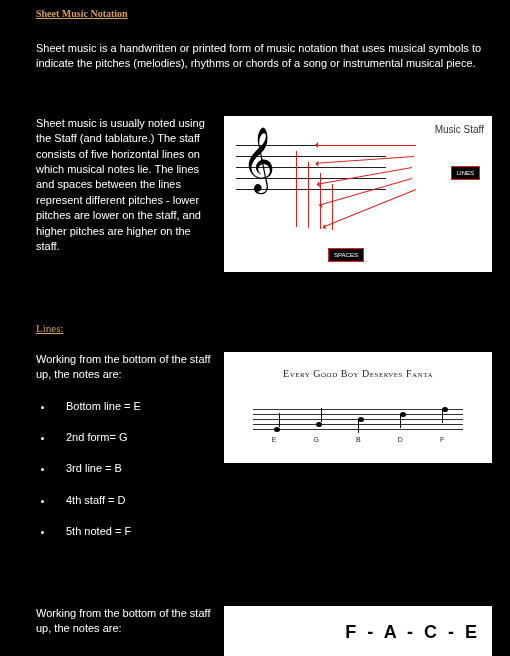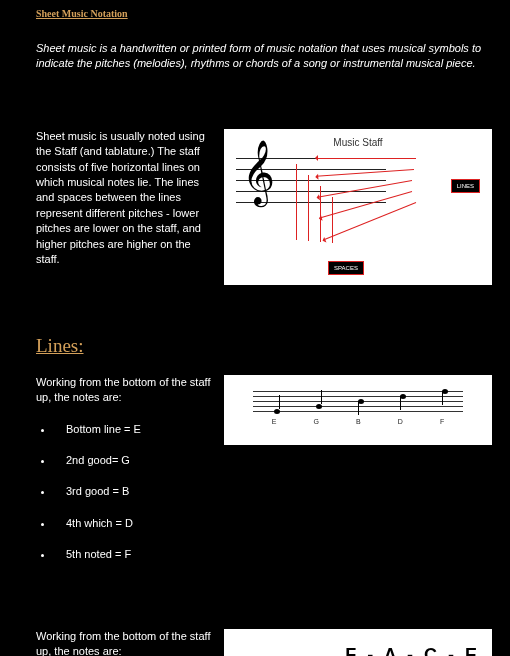--- a/index.html
+++ b/index.html
@@ -11,49 +11,49 @@
     width: 510px;
     padding: 8px 18px 0 36px;
   }
   .page-title {
     color: #d4a05a;
     font-family: Georgia, serif;
     font-size: 10px;
     text-decoration: underline;
     margin-bottom: 22px;
   }
-  .intro { line-height: 1.4; margin-bottom: 57px; font-style: italic; }
+  .intro { line-height: 1.4; margin-bottom: 44px; }
   .section {
     display: flex;
     gap: 8px;
     margin-bottom: 50px;
     align-items: flex-start;
   }
   .section .text-col {
     flex: 0 0 180px;
     line-height: 1.4;
   }
   .section .img-col {
     flex: 1;
     background: #fff;
     padding: 8px;
   }
   .subhead {
     color: #d4a05a;
     font-family: Georgia, serif;
-    font-size: 19px;
+    font-size: 11px;
     text-decoration: underline;
     margin-bottom: 18px;
   }
   ul { padding-left: 18px; margin: 8px 0; }
   li { margin: 16px 0; padding-left: 12px; }
   .italic { font-style: italic; }
   
   .staff-box { position: relative; height: 140px; }
-  .staff-label { text-align: center; color: #333; font-size: 10px; margin-bottom: 4px; }
+  .staff-label { text-align: right; color: #333; font-size: 10px; margin-bottom: 4px; }
   .staff-lines-wrap {
     position: relative;
     width: 150px;
     margin-left: 4px;
     margin-top: 10px;
   }
   .staff-line { height: 1px; background: #222; margin-bottom: 10px; }
   .staff-line:last-child { margin-bottom: 0; }
   .clef { position: absolute; left: 6px; top: -14px; font-size: 56px; color: #000; line-height: 1; }
   .red-line { position: absolute; background: #d22; height: 1px; }
@@ -114,28 +114,29 @@
   </div>
 </div>
 
 <div>
   <div class="subhead">Lines:</div>
   <div class="section">
     <div class="text-col">
       <p>Working from the bottom of the staff up, the notes are:</p>
       <ul>
         <li>Bottom line = E</li>
-        <li>2nd good= G</li>
-        <li>3rd good = B</li>
-        <li>4th which = D</li>
+        <li>2nd form= G</li>
+        <li>3rd line = B</li>
+        <li>4th staff = D</li>
         <li>5th noted = F</li>
       </ul>
     </div>
     <div class="img-col">
       <div class="egbdf-box">
+        <div class="egbdf-title">Every  Good  Boy  Deserves  Fanta</div>
         <div class="mini-staff">
           <div class="mini-line"></div>
             <div class="mini-line"></div>
             <div class="mini-line"></div>
             <div class="mini-line"></div>
             <div class="mini-line"></div>
           <div class="note" style="left:10%; top:18px;"></div>
             <div class="stem" style="left:calc(10% + 5px); top:4px;"></div>
           <div class="note" style="left:30%; top:13px;"></div>
             <div class="stem" style="left:calc(30% + 5px); top:-1px;"></div>

